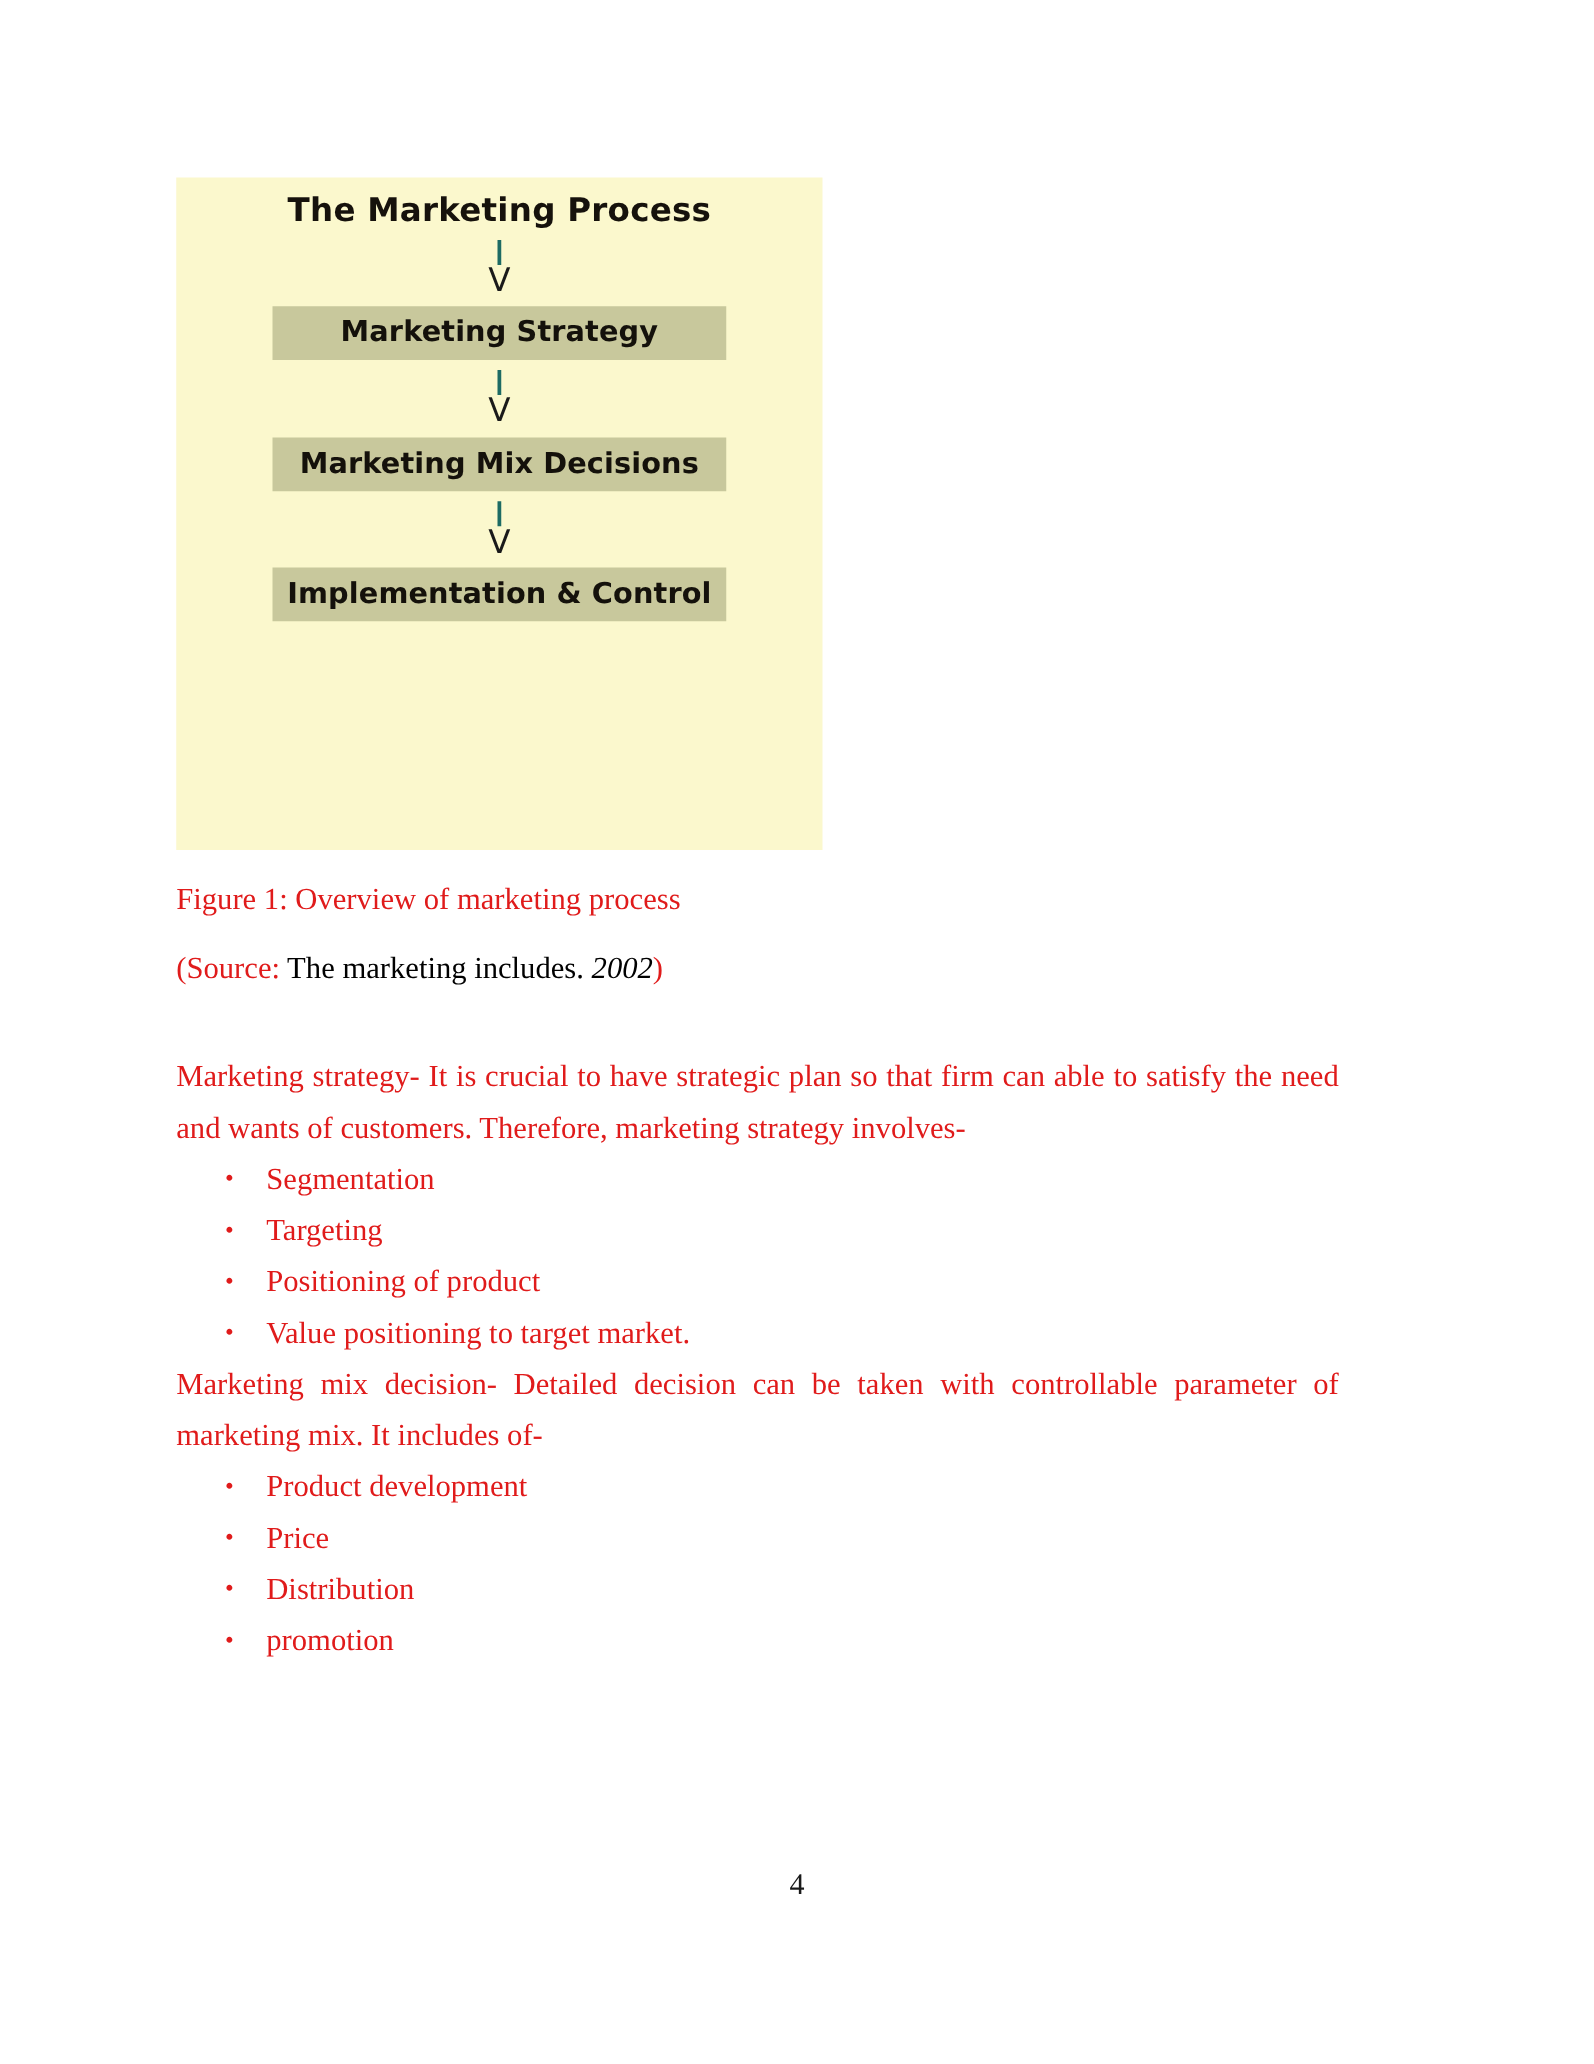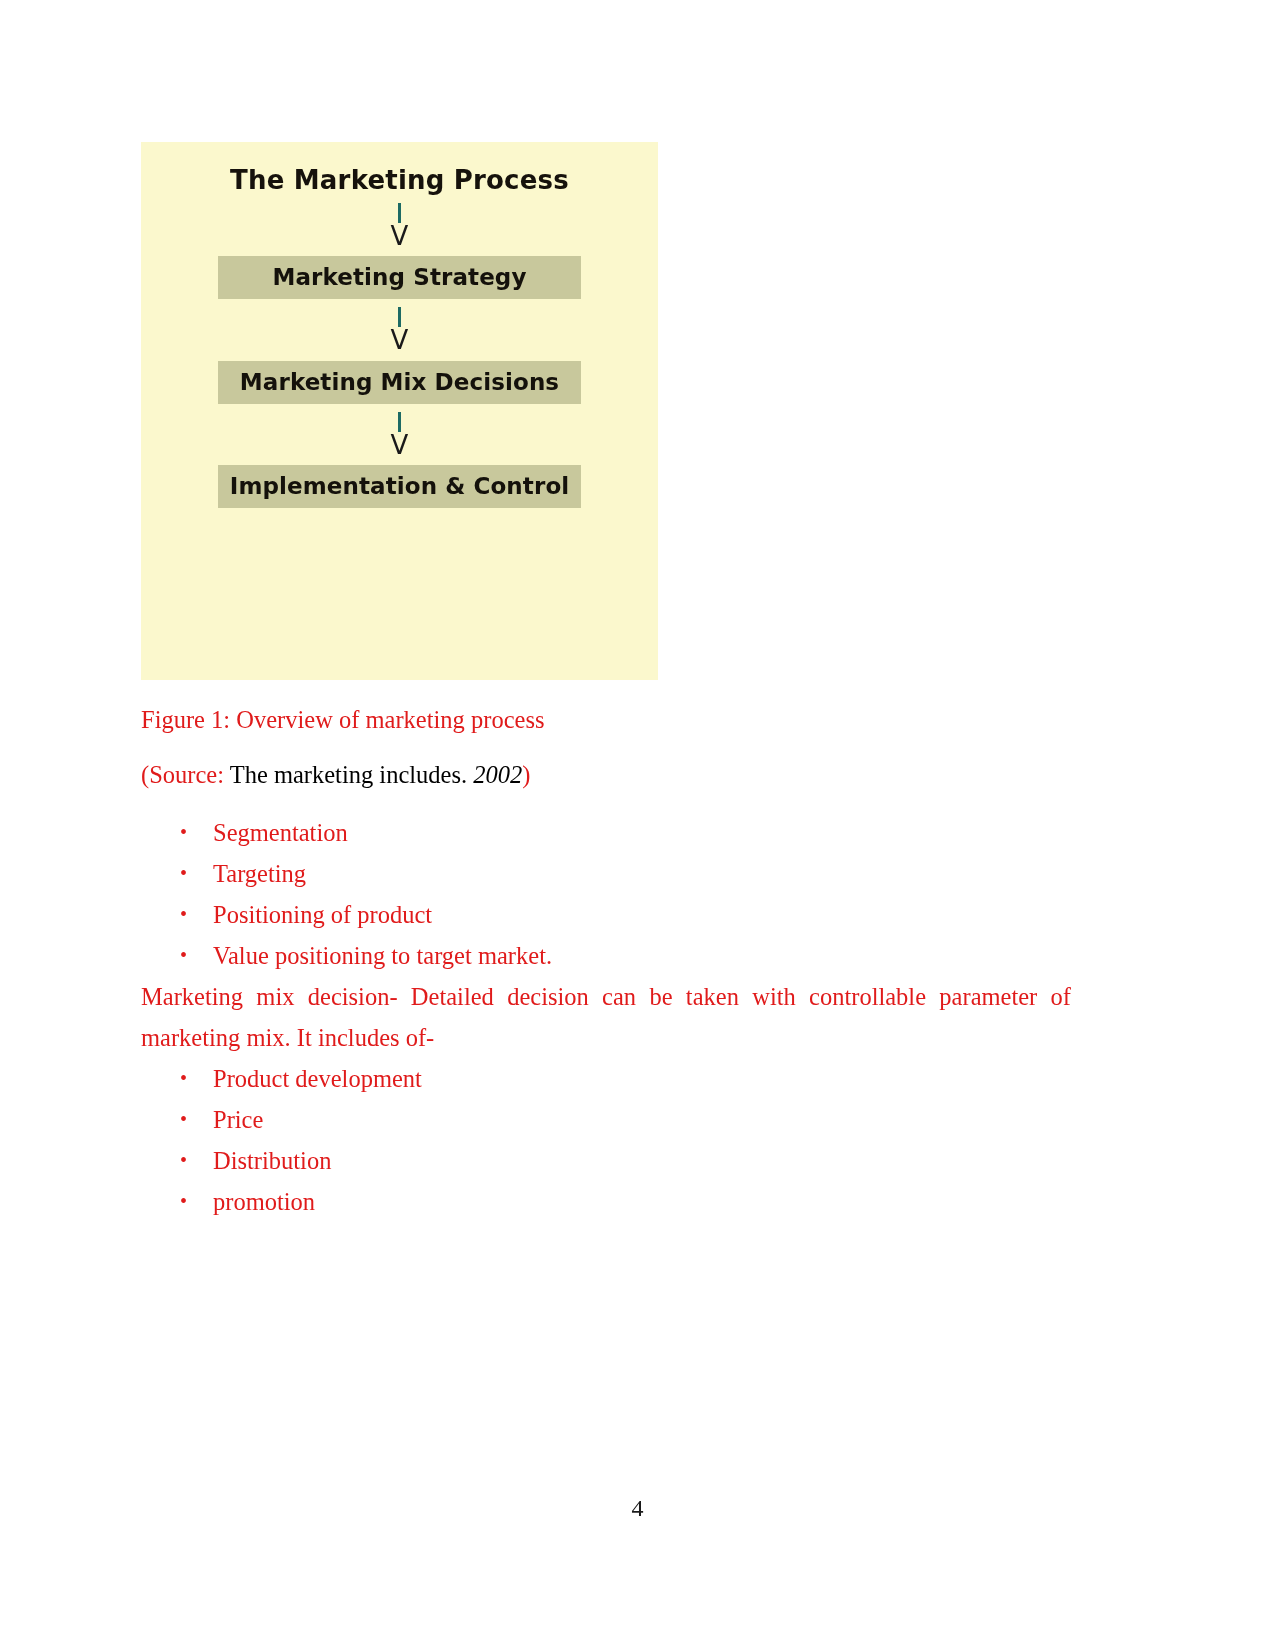--- a/index.html
+++ b/index.html
@@ -30,21 +30,21 @@
     height: 538px;
     background: #fbf8cd;
   }
   .fig-title {
     text-align: center;
     font-family: "DejaVu Sans", "Liberation Sans", sans-serif;
     font-weight: bold;
     font-size: 26px;
     color: #16120c;
     letter-spacing: 0.2px;
-    margin-top: 23px;
+    margin-top: 12px;
   }
   .flow-box {
     width: 363px;
     margin: 0 auto;
     background: #c8c89c;
     text-align: center;
     font-family: "DejaVu Sans", "Liberation Sans", sans-serif;
     font-weight: bold;
     font-size: 23px;
     color: #14110b;
@@ -179,20 +179,21 @@
   <div class="content">
 
     <p class="caption">Figure 1: Overview of marketing process</p>
 
     <p class="source-line">
       <span>(Source:</span>
       <span class="source-black">The marketing includes.</span>
       <span class="source-italic">2002</span><span>)</span>
     </p>
 
+    <p class="para spaced-top">Marketing strategy- It is crucial to have strategic plan so that firm can able to satisfy the need and wants of customers. Therefore, marketing strategy involves-</p>
     <ul class="bullets">
       <li><span class="dot">•</span><span>Segmentation</span></li>
       <li><span class="dot">•</span><span>Targeting</span></li>
       <li><span class="dot">•</span><span>Positioning of product</span></li>
       <li><span class="dot">•</span><span>Value positioning to target market.</span></li>
     </ul>
 
     <p class="para tight-top">Marketing mix decision- Detailed decision can be taken with controllable parameter of marketing mix. It includes of-</p>
     <ul class="bullets">
       <li><span class="dot">•</span><span>Product development</span></li>

